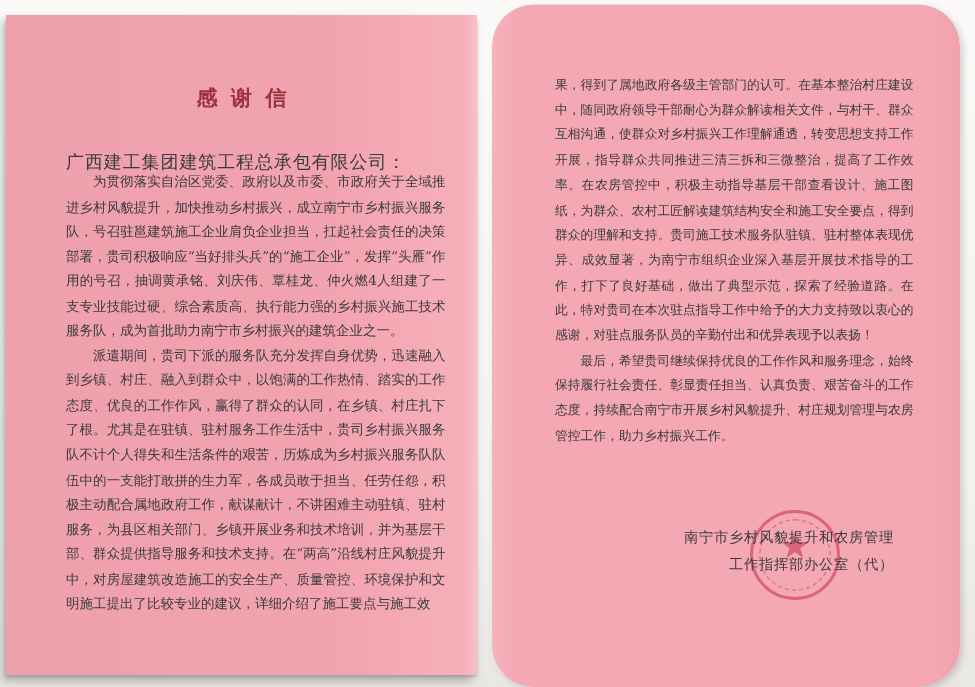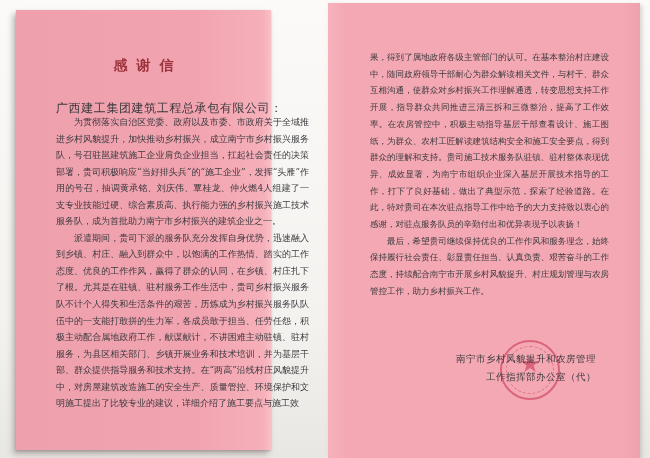--- a/index.html
+++ b/index.html
@@ -4,28 +4,29 @@
 <style>
   html,body{margin:0;padding:0;}
   body{
     width:650px;height:458px;overflow:hidden;
     font-family:"DejaVu Serif","Liberation Serif",serif;
     background:#f6f5f2;
   }
   .scene{position:relative;width:650px;height:458px;background:linear-gradient(180deg,#fbfaf8 0%,#f3f2ef 70%,#e9e7e4 100%);}
   .page{position:absolute;color:#3b3a3e;}
   .page-left{
-    left:16px;top:10px;width:255px;height:440px;
+    left:4px;top:10px;width:314px;height:440px;
     background:linear-gradient(90deg,#efa0ad 0%,#f2a3b0 70%,#f6b0ba 97%,#f9c0c8 100%);
     box-shadow:-3px 4px 6px rgba(110,100,95,.45), 0 1px 2px rgba(120,110,105,.35);
   }
   .page-right{
     left:328px;top:3px;width:312px;height:455px;
     background:linear-gradient(90deg,#f6b2bc 0%,#f4a8b3 6%,#f4a8b3 94%,#efa2ae 100%);
     box-shadow:2px 2px 4px rgba(130,120,115,.3);
+    border-radius:28px;
   }
   .letter-title{
     position:absolute;top:47px;left:0;width:100%;
     text-align:center;font-size:14px;font-weight:bold;
     letter-spacing:9px;text-indent:9px;
     color:#9c333c;
   }
   .salutation{
     position:absolute;top:90px;left:40px;width:260px;
     font-size:12px;letter-spacing:.6px;white-space:nowrap;

